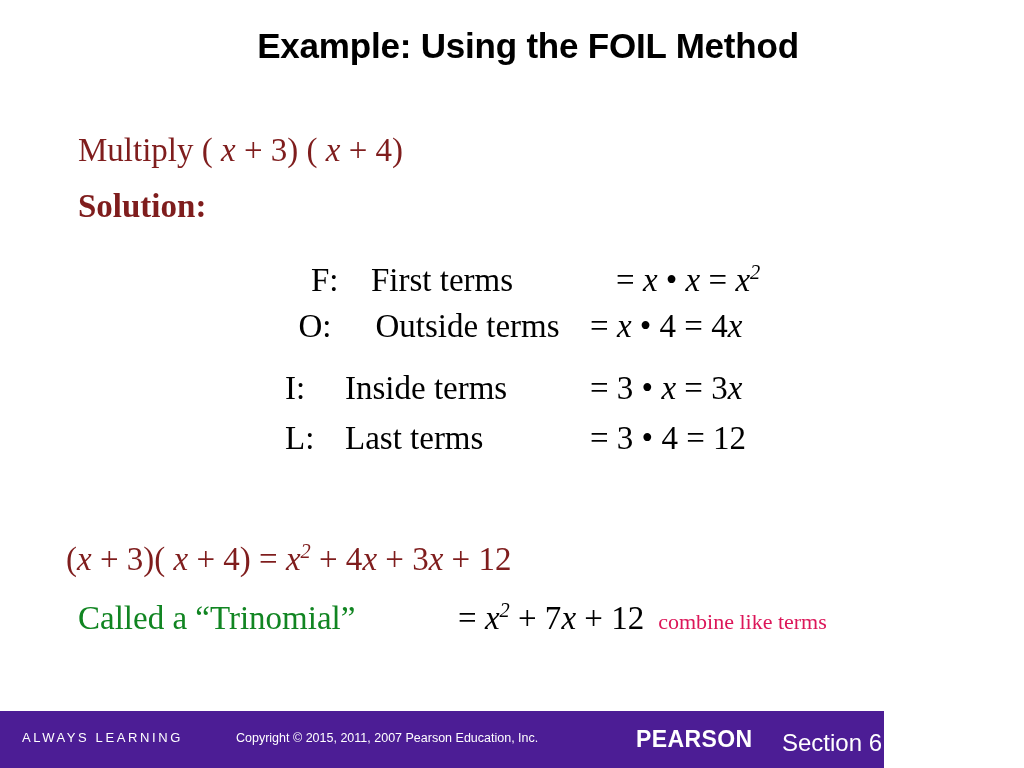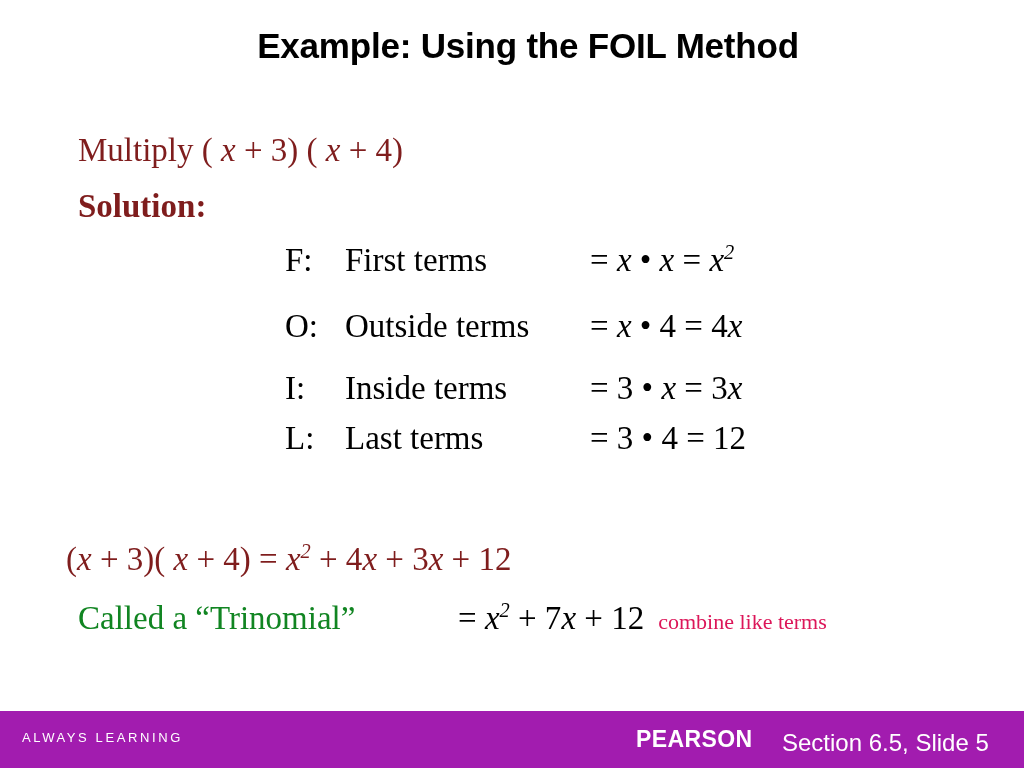--- a/index.html
+++ b/index.html
@@ -53,22 +53,22 @@
   .line-solution { left: 78px; top: 190px; font-weight: bold; }
 
   
   .foil-row {
     position: absolute;
     left: 285px;
     white-space: nowrap;
     font-size: 33px;
     line-height: 1;
   }
-  .foil-row-f { top: 244px; }
-  .foil-row-o { top: 310px; }
+  .foil-row-f { top: 264px; margin-left: 26px; }
+  .foil-row-o { top: 310px; text-align: center; }
   .foil-row-i { top: 372px; }
   .foil-row-l { top: 422px; }
 
   .foil-key {
     display: inline-block;
     width: 60px;
   }
   .foil-name {
     display: inline-block;
     width: 245px;
@@ -109,23 +109,23 @@
     vertical-align: super;
     line-height: 0;
     font-style: italic;
   }
 
   
   .footer-band {
     position: absolute;
     left: 0;
     top: 711px;
-    width: 1024px;
+    width: 884px;
     height: 57px;
-    background: #a21caf;
+    background: #4c1d95;
   }
   .footer-always {
     position: absolute;
     left: 22px;
     top: 19px;
     color: #ffffff;
     font-family: "Liberation Sans", "DejaVu Sans", sans-serif;
     font-size: 13px;
     letter-spacing: 2.6px;
     font-weight: normal;
@@ -191,15 +191,16 @@
   <div class="line line-expand">(<span class="var">x</span> + 3)( <span class="var">x</span> + 4) = <span class="var">x</span><sup>2</sup> + 4<span class="var">x</span> + 3<span class="var">x</span> + 12</div>
 
   <div class="line-trinomial-row">
     <span class="trinomial-label">Called a “Trinomial”</span><span class="trinomial-eq">= <span class="var">x</span><sup>2</sup> + 7<span class="var">x</span> + 12</span><span class="combine-note">combine like terms</span>
   </div>
 
 </div>
 
 <div class="footer-band">
   <div class="footer-always">ALWAYS LEARNING</div>
+  <div class="footer-copyright">Copyright © 2015, 2011, 2007 Pearson Education, Inc.</div>
   <div class="footer-pearson">PEARSON</div>
   <div class="footer-section">Section 6.5,  Slide 5</div>
 </div>
 
 </body></html>

